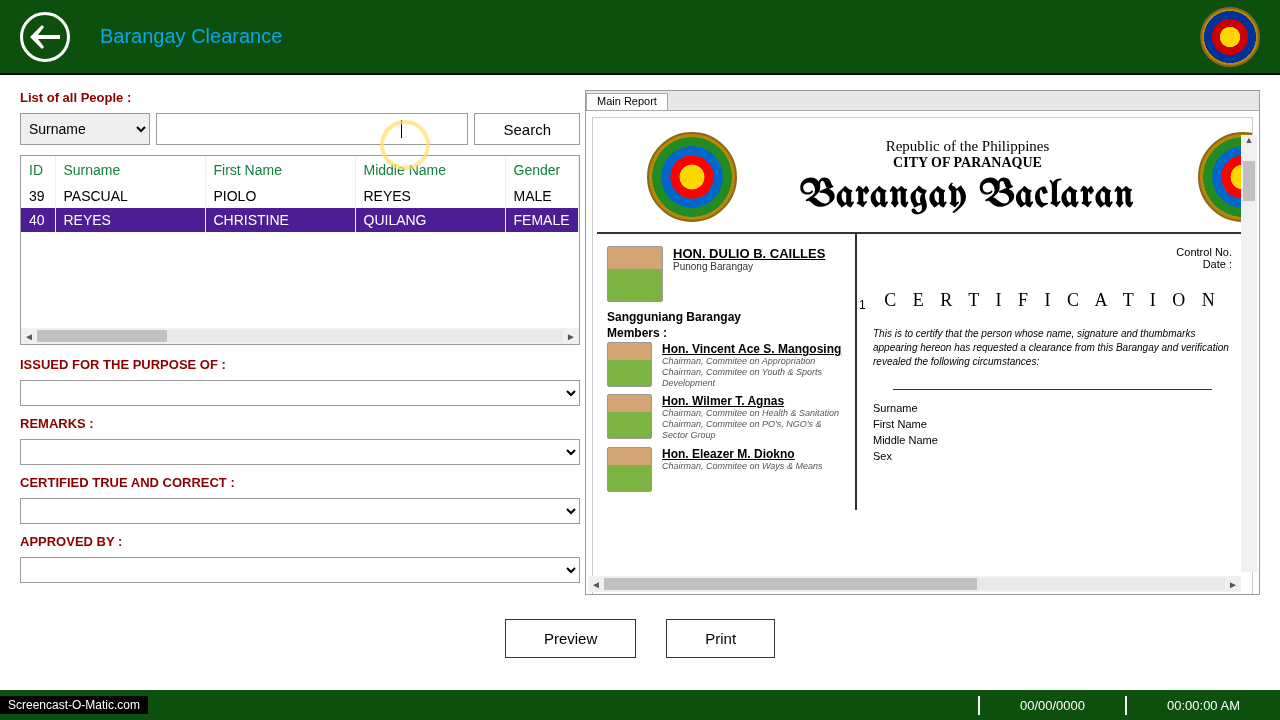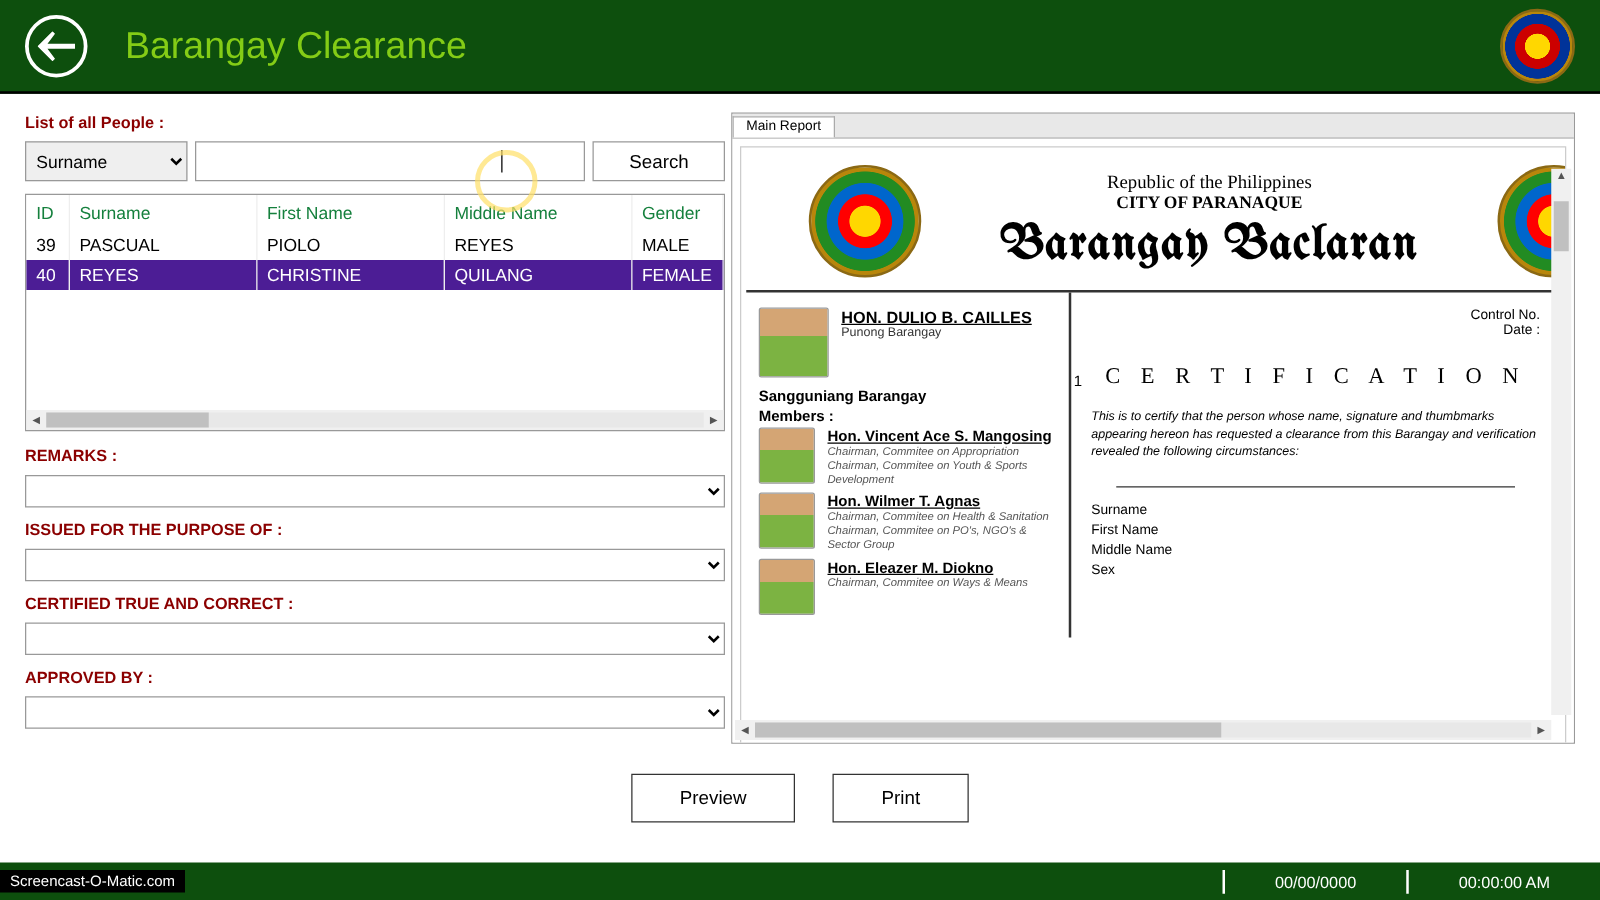--- a/index.html
+++ b/index.html
@@ -1,21 +1,21 @@
 <!DOCTYPE html>
 <html><head>
 <meta charset="utf-8">
 <style>
 * { box-sizing: border-box; margin: 0; padding: 0; }
 body { font-family: Arial, sans-serif; width: 1280px; height: 720px; overflow: hidden; background: #fff; position: relative; }
 
 .header { background: #0d4f0d; height: 75px; display: flex; align-items: center; padding: 0 20px; border-bottom: 2px solid #000; }
 .back-btn { width: 50px; height: 50px; border: 3px solid #fff; border-radius: 50%; display: flex; align-items: center; justify-content: center; cursor: pointer; margin-right: 30px; }
 .back-btn svg { fill: #fff; }
-.title { color: #84cc16; font-size: 30px; }
+.title { color: #0ea5e9; font-size: 20px; }
 .seal-container { margin-left: auto; width: 60px; height: 60px; border-radius: 50%; background: radial-gradient(circle, #ffd700 25%, #cc0000 26%, #cc0000 45%, #003399 46%, #003399 65%, #b8860b 66%); border: 2px solid #8b6914; }
 
 .content { display: flex; padding: 15px 20px 10px 20px; gap: 5px; height: 530px; }
 .left-panel { width: 560px; }
 .right-panel { flex: 1; border: 1px solid #999; position: relative; }
 
 .section-label { color: #8b0000; font-size: 13px; font-weight: bold; margin-bottom: 8px; }
 .search-row { display: flex; gap: 6px; margin-bottom: 10px; }
 .dropdown { border: 1px solid #999; height: 32px; padding: 4px; font-size: 14px; }
 .search-input { flex: 1; border: 1px solid #999; height: 32px; padding: 4px 8px; font-size: 14px; }
@@ -138,25 +138,25 @@
       <div class="grid-hscroll">
         <div class="scroll-arrow">◄</div>
         <div class="scroll-track">
             <div class="scroll-thumb"></div>
           </div>
         <div class="scroll-arrow">►</div>
       </div>
     </div>
 
     <div class="form-section">
+      <div class="section-label">ISSUED FOR THE PURPOSE OF :</div>
+      <select class="form-select"></select>
+    </div>
+    <div class="form-section">
       <div class="section-label">REMARKS :</div>
-      <select class="form-select"></select>
-    </div>
-    <div class="form-section">
-      <div class="section-label">ISSUED FOR THE PURPOSE OF :</div>
       <select class="form-select"></select>
     </div>
     <div class="form-section">
       <div class="section-label">CERTIFIED TRUE AND CORRECT :</div>
       <select class="form-select"></select>
     </div>
     <div class="form-section">
       <div class="section-label">APPROVED BY :</div>
       <select class="form-select"></select>
     </div>

